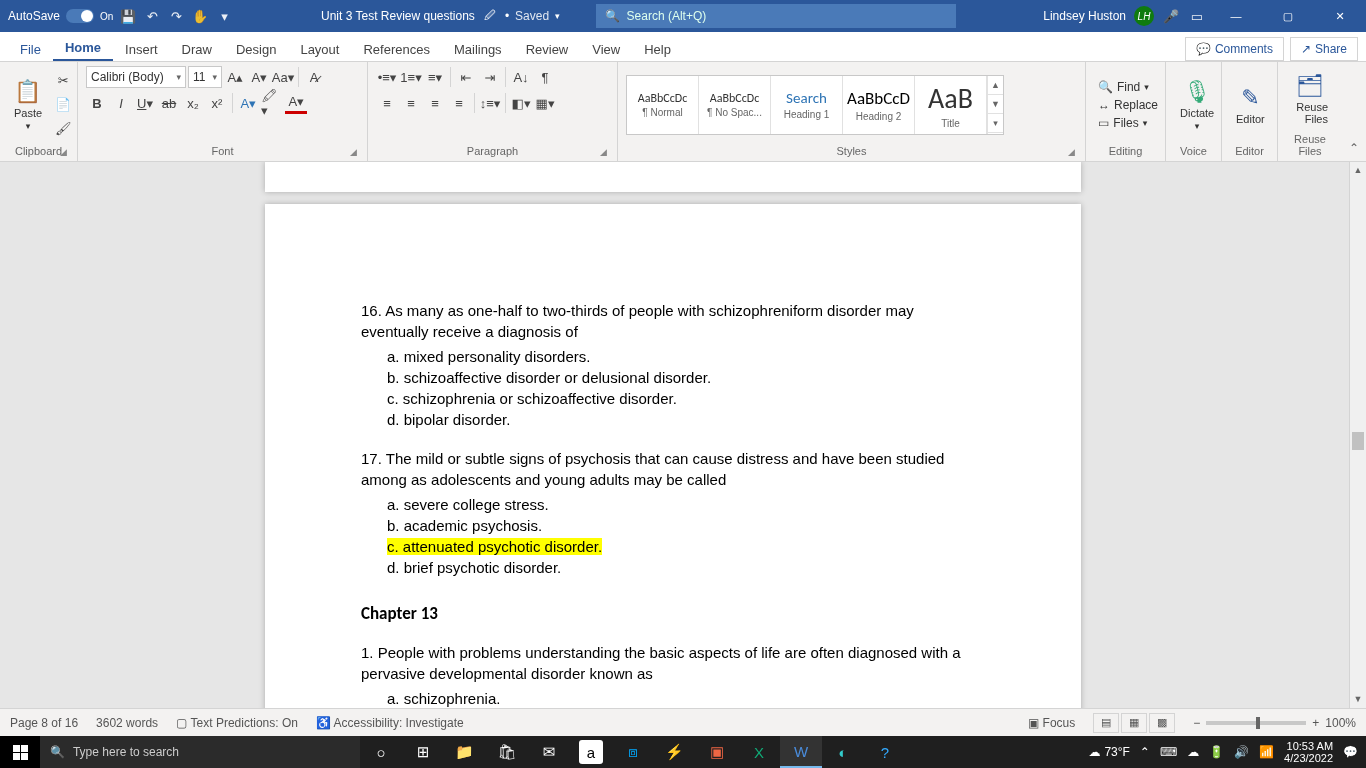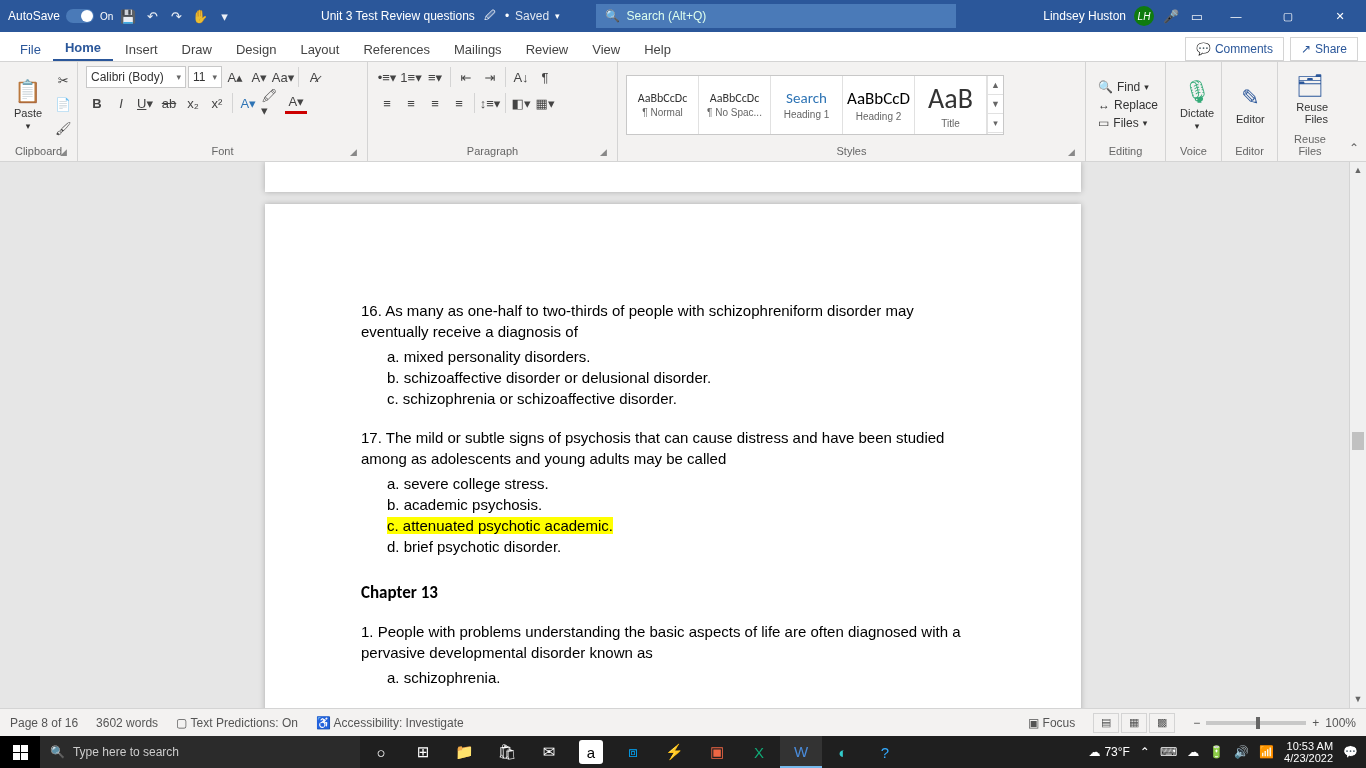--- a/index.html
+++ b/index.html
@@ -321,26 +321,27 @@
 
 <div class="docarea">
   <div class="page prev"></div>
   <div class="page cur">
     <div class="doc">
       <div class="q">
         <div class="stem">16. As many as one-half to two-thirds of people with schizophreniform disorder may eventually receive a diagnosis of</div>
         <div class="opt">a. mixed personality disorders.</div>
         <div class="opt">b. schizoaffective disorder or delusional disorder.</div>
         <div class="opt">c. schizophrenia or schizoaffective disorder.</div>
+        <div class="opt">d. bipolar disorder.</div>
       </div>
       <div class="q">
         <div class="stem">17. The mild or subtle signs of psychosis that can cause distress and have been studied among as adolescents and young adults may be called</div>
         <div class="opt">a. severe college stress.</div>
         <div class="opt">b. academic psychosis.</div>
-        <div class="opt"><span class="hl">c. attenuated psychotic academic.</span></div>
+        <div class="opt"><span class="hl">c. attenuated psychotic disorder.</span></div>
         <div class="opt">d. brief psychotic disorder.</div>
       </div>
       <div class="chap">Chapter 13</div>
       <div class="q">
         <div class="stem">1. People with problems understanding the basic aspects of life are often diagnosed with a pervasive developmental disorder known as</div>
         <div class="opt">a. schizophrenia.</div>
 
       </div>
     </div>
   </div>

